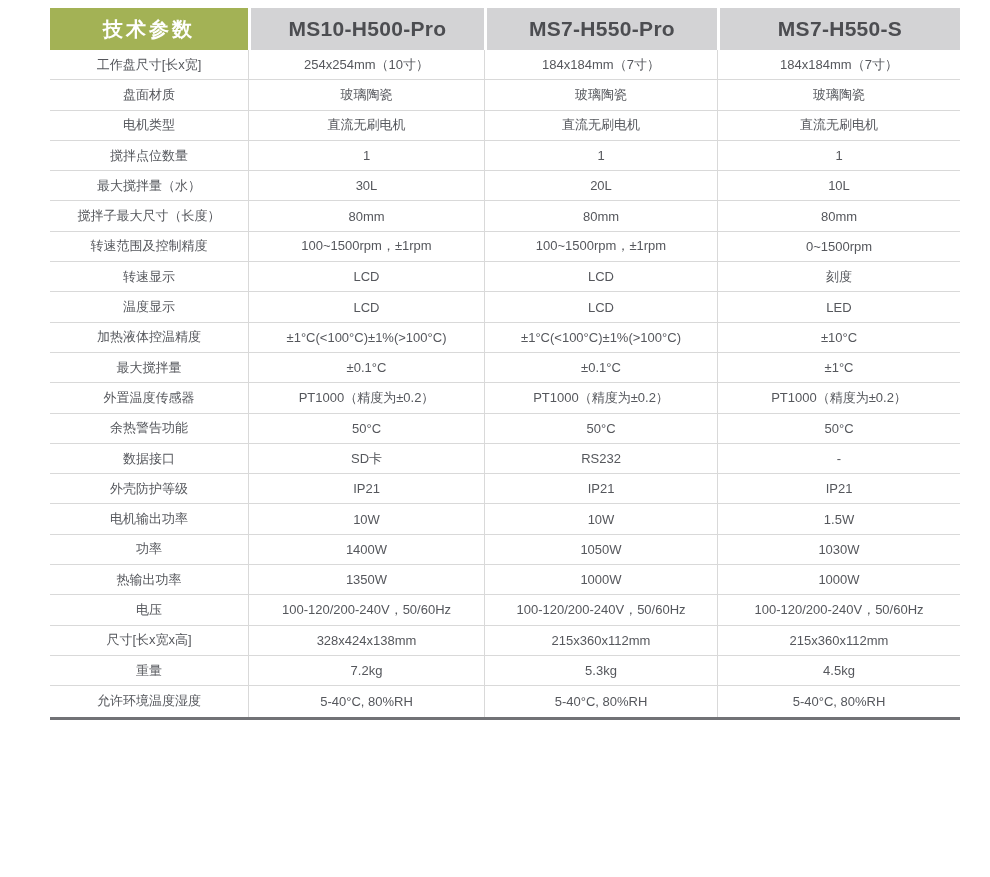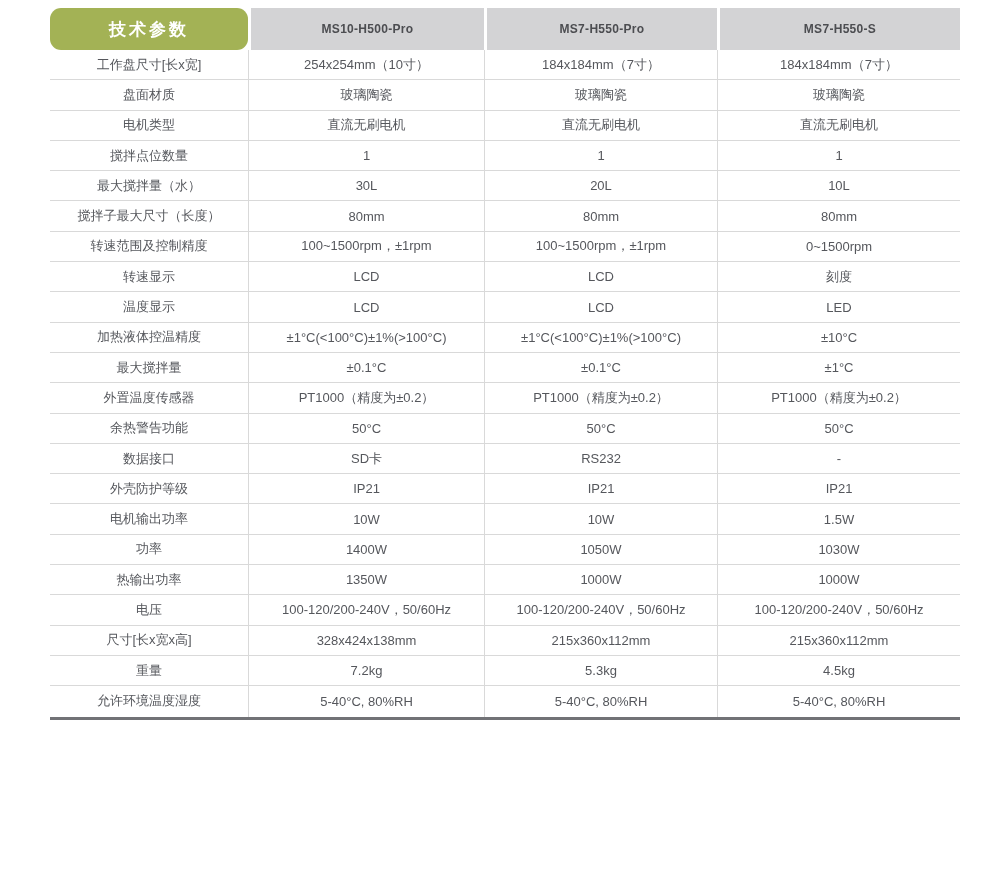--- a/index.html
+++ b/index.html
@@ -29,28 +29,27 @@
   thead th {
     height: 42px;
     font-weight: bold;
     padding: 0;
     vertical-align: middle;
     text-align: center;
   }
   .corner-th {
     background: var(--accent-green);
     color: #ffffff;
-    font-size: 17px;
+    font-size: 20px;
     letter-spacing: 3px;
-    border-radius: 11px;
   }
   .model-th {
     background: var(--header-grey);
     color: var(--header-text);
-    font-size: 12px;
+    font-size: 21px;
     border-left: 3px solid #ffffff;
     letter-spacing: 0.3px;
   }
   tbody th, tbody td {
     height: 30.3px;
     padding: 0 4px;
     font-weight: normal;
     font-size: 13px;
     color: var(--body-text);
     text-align: center;

